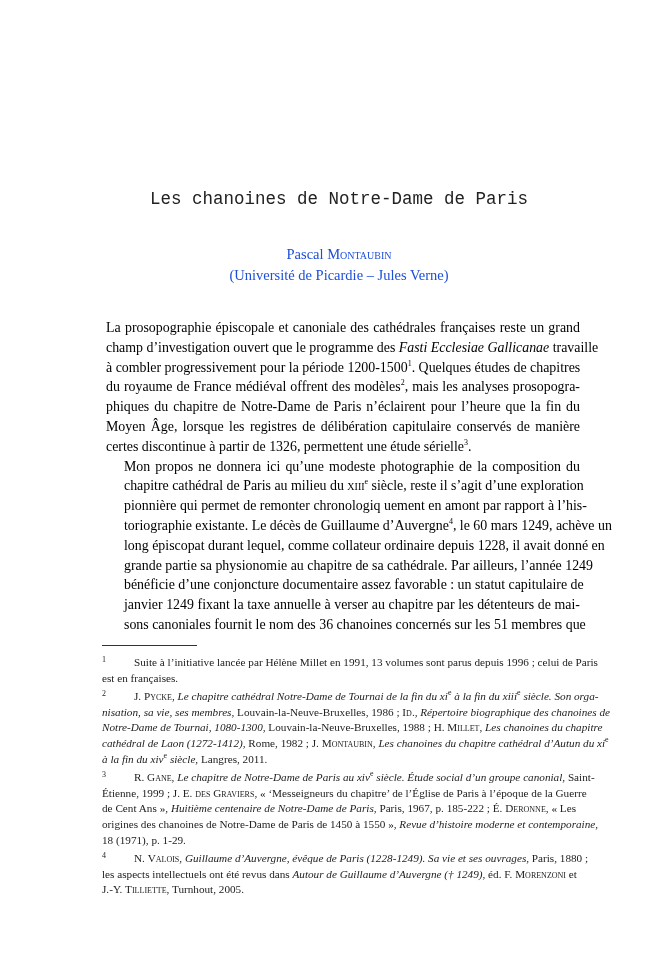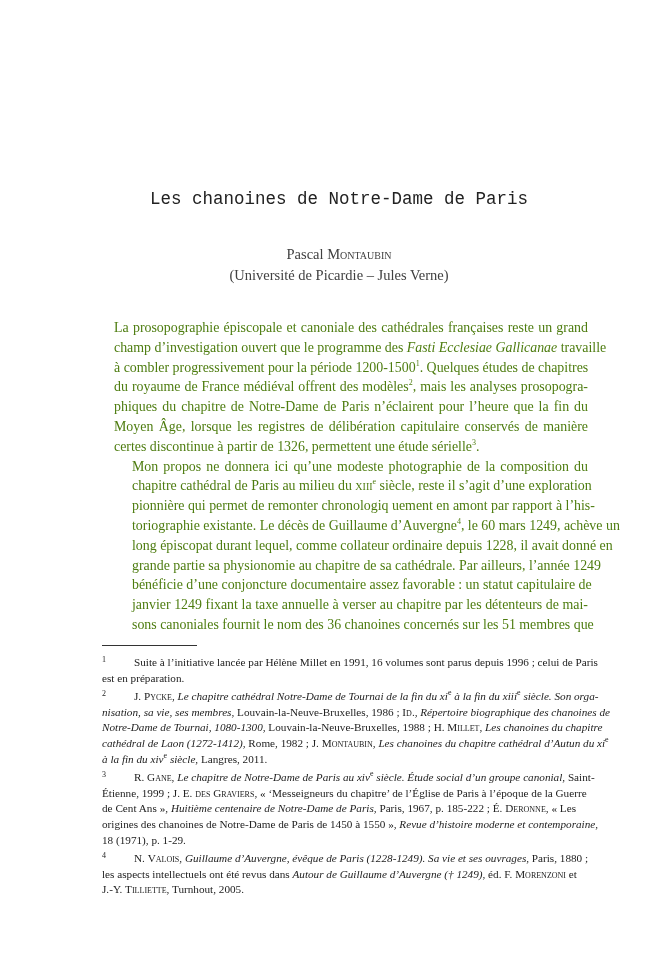--- a/index.html
+++ b/index.html
@@ -2,24 +2,24 @@
 <html><head>
 <meta charset="utf-8">
 <style>
   html, body { margin:0; padding:0; background:#ffffff; }
   body { width:672px; height:960px; position:relative; overflow:hidden;
          font-family:"DejaVu Serif", "Liberation Serif", serif; color:#1a1a1a; }
   .page { position:absolute; left:102px; top:0; width:474px; }
   .title { position:absolute; left:0; width:474px; top:188px; text-align:center;
            font-family:Liberation Mono, monospace; font-size:17.5px; line-height:23px; color:#222; }
   .author { position:absolute; left:0; width:474px; top:244px; text-align:center;
-            font-family:"Liberation Serif", serif; font-size:14.5px; line-height:21px; color:#404040; }
+            font-family:"Liberation Serif", serif; font-size:14.5px; line-height:21px; color:#1d4ed8; }
   .sc { font-variant:small-caps; }
-  .body { position:absolute; left:12px; top:318px; width:474px;
-          font-family:"Liberation Serif", serif; font-size:13.9px; line-height:19.8px; color:#4d7c0f; }
+  .body { position:absolute; left:4px; top:318px; width:474px;
+          font-family:"Liberation Serif", serif; font-size:13.9px; line-height:19.8px; color:#000000; }
   .body p { margin:0; text-align:justify; }
   .body p.indent { text-indent:18px; }
   .line { display:block; text-align:justify; text-align-last:justify; white-space:nowrap; }
   .line.last { text-align-last:left; }
   sup { font-size:8px; line-height:0; vertical-align:super; }
   .rule { position:absolute; left:0; top:645px; width:95px; height:1px; background:#333; }
   .notes { position:absolute; left:0; top:652px; width:474px;
            font-family:"Liberation Serif", serif; font-size:11.2px; line-height:15.6px; color:#222; }
   .note-line { display:block; white-space:nowrap; text-align:justify; text-align-last:justify; }
   .note-line.last { text-align-last:left; }
@@ -61,22 +61,22 @@
       <span class="line">janvier 1249 fixant la taxe annuelle à verser au chapitre par les détenteurs de mai-</span>
       <span class="line">sons canoniales fournit le nom des 36 chanoines concernés sur les 51 membres que</span>
     </p>
   </div>
 
   <div class="rule"></div>
 
   <div class="notes">
 
     <div>
-      <span class="note-line"><span class="fn-num">1</span><span>Suite à l’initiative lancée par Hélène Millet en 1991, 16 volumes sont parus depuis 1996 ; celui de Paris</span></span>
-      <span class="note-line last">est en préparation.</span>
+      <span class="note-line"><span class="fn-num">1</span><span>Suite à l’initiative lancée par Hélène Millet en 1991, 13 volumes sont parus depuis 1996 ; celui de Paris</span></span>
+      <span class="note-line last">est en françaises.</span>
     </div>
 
     <div>
       <span class="note-line"><span class="fn-num">2</span><span>J. </span><span class="sc">Pycke</span><span>, </span><i>Le chapitre cathédral Notre-Dame de Tournai de la fin du xi</i><sup>e</sup><i> à la fin du xiii</i><sup>e</sup><i> siècle. Son orga-</i></span>
       <span class="note-line"><i>nisation, sa vie, ses membres</i><span>, Louvain-la-Neuve-Bruxelles, 1986 ; </span><span class="sc">Id</span><span>., </span><i>Répertoire biographique des chanoines de</i></span>
       <span class="note-line"><i>Notre-Dame de Tournai, 1080-1300</i><span>, Louvain-la-Neuve-Bruxelles, 1988 ; H. </span><span class="sc">Millet</span><span>, </span><i>Les chanoines du chapitre</i></span>
       <span class="note-line"><i>cathédral de Laon (1272-1412)</i><span>, Rome, 1982 ; J. </span><span class="sc">Montaubin</span><span>, </span><i>Les chanoines du chapitre cathédral d’Autun du xi</i><sup>e</sup></span>
       <span class="note-line last"><i>à la fin du xiv</i><sup>e</sup><i> siècle</i><span>, Langres, 2011.</span></span>
     </div>
 

